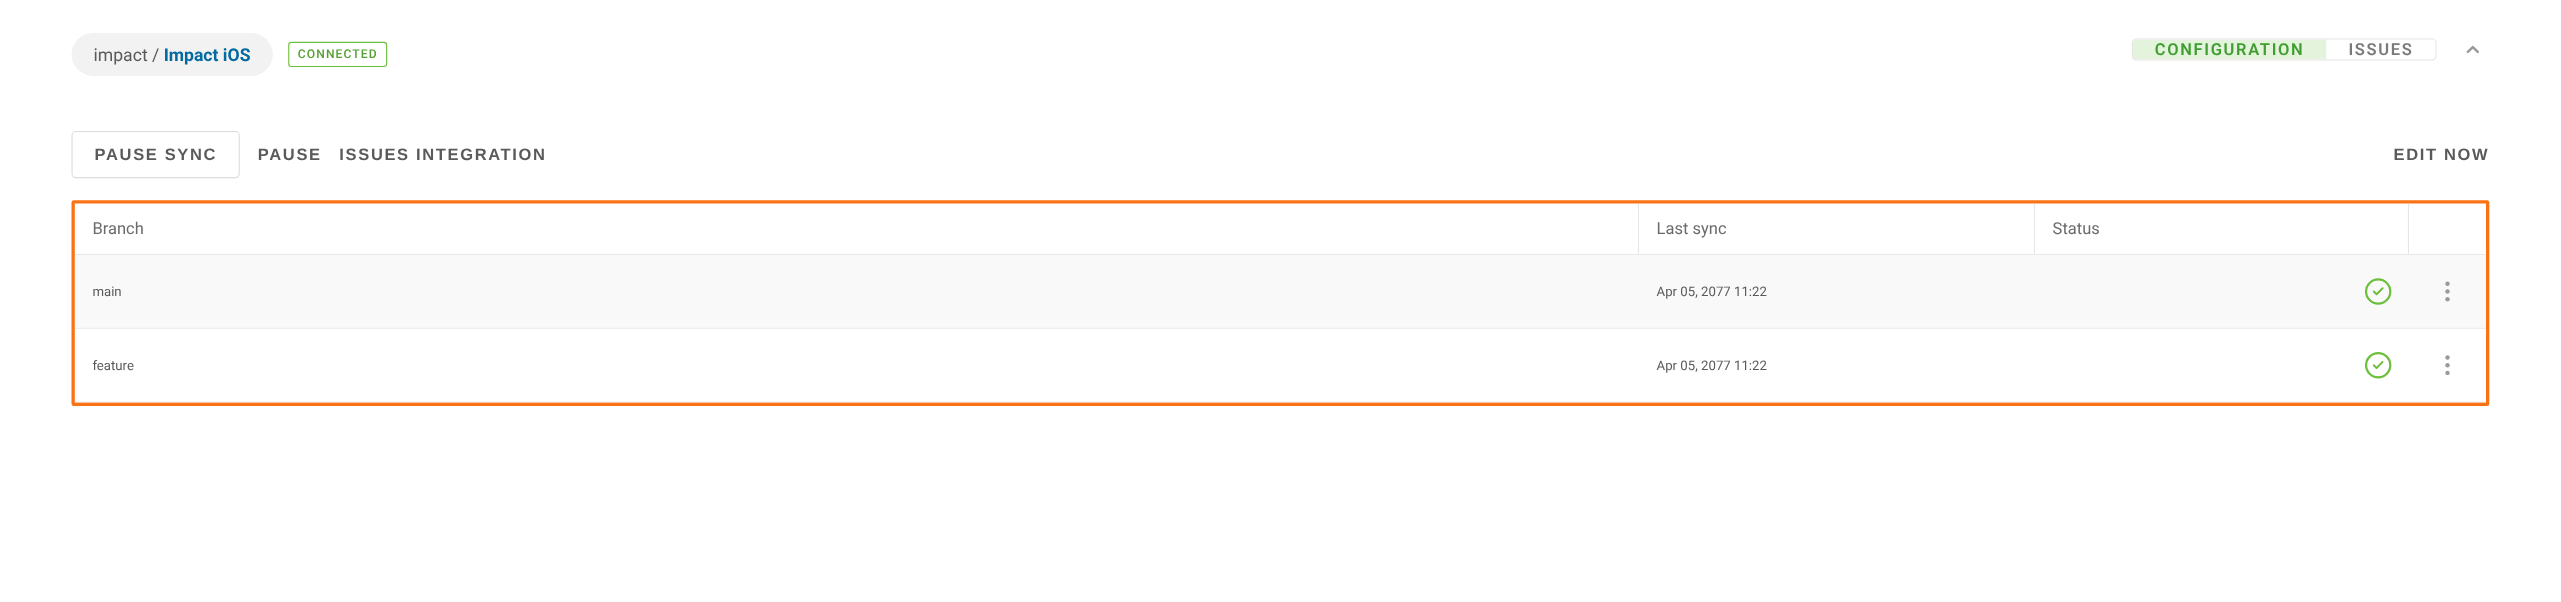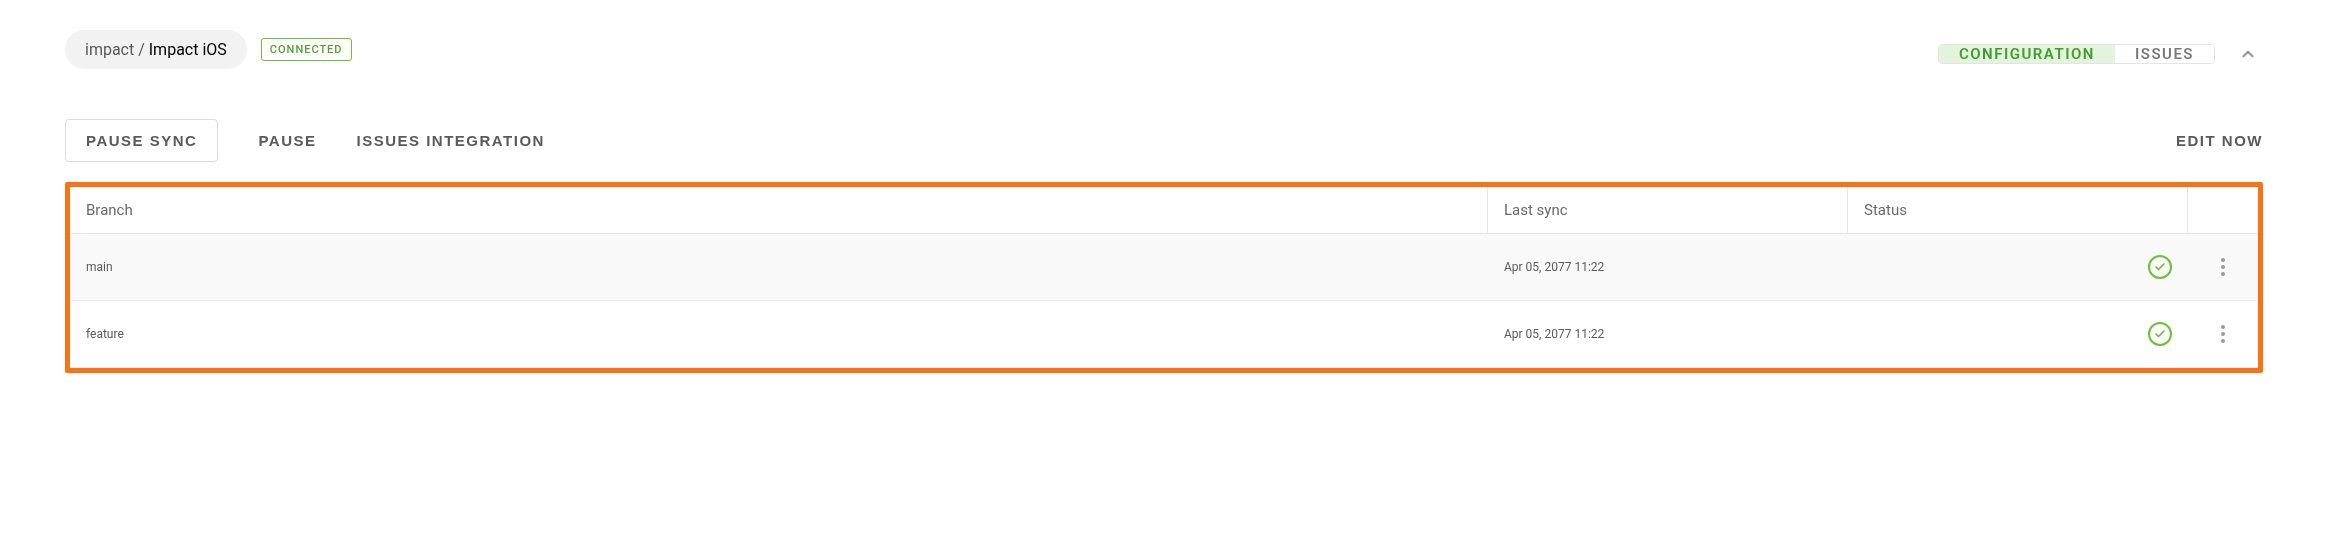--- a/index.html
+++ b/index.html
@@ -8,41 +8,41 @@
       padding: 0;
     }
     body {
       font-family: -apple-system, BlinkMacSystemFont, "Segoe UI", Roboto, Helvetica, Arial, sans-serif;
       background: #ffffff;
       color: #4a4a4a;
       padding: 30px 65px;
     }
     .header-row {
       display: flex;
-      align-items: flex-end;
+      align-items: flex-start;
       justify-content: space-between;
       margin-bottom: 50px;
     }
     .header-left {
       display: flex;
       align-items: center;
       gap: 14px;
     }
     .breadcrumb-pill {
       background: #f2f2f2;
       border-radius: 999px;
       padding: 10px 20px;
       font-size: 16px;
       color: #5a5a5a;
       display: inline-flex;
       align-items: center;
     }
     .breadcrumb-pill .strong {
-      font-weight: 400;
-      color: #000000;
+      font-weight: 700;
+      color: #0369a1;
     }
     .connected-badge {
       border: 1px solid #6bbf3a;
       color: #55a030;
       font-size: 11px;
       letter-spacing: 1px;
       padding: 4px 8px;
       border-radius: 3px;
       font-weight: 500;
     }
@@ -81,21 +81,21 @@
     }
     .actions-row {
       display: flex;
       align-items: center;
       justify-content: space-between;
       margin-bottom: 20px;
     }
     .left-actions {
       display: flex;
       align-items: center;
-      gap: 40px;
+      gap: 16px;
     }
     .btn-outline {
       border: 1px solid #dcdcdc;
       border-radius: 4px;
       padding: 12px 20px;
       font-size: 15px;
       letter-spacing: 1.5px;
       font-weight: 600;
       color: #5a5a5a;
       background: #fff;
@@ -105,21 +105,21 @@
       border: none;
       background: none;
       font-size: 15px;
       letter-spacing: 1.5px;
       font-weight: 600;
       color: #5a5a5a;
       cursor: pointer;
       padding: 12px 0;
     }
     .table {
-      border: 5px solid #f97316;
+      border: 3px solid #f97316;
       border-radius: 2px;
       overflow: hidden;
     }
     .table-header, .table-row {
       display: grid;
       grid-template-columns: 1fr 360px 340px 70px;
       align-items: center;
     }
     .table-header {
       border-bottom: 1px solid #e6e6e6;

